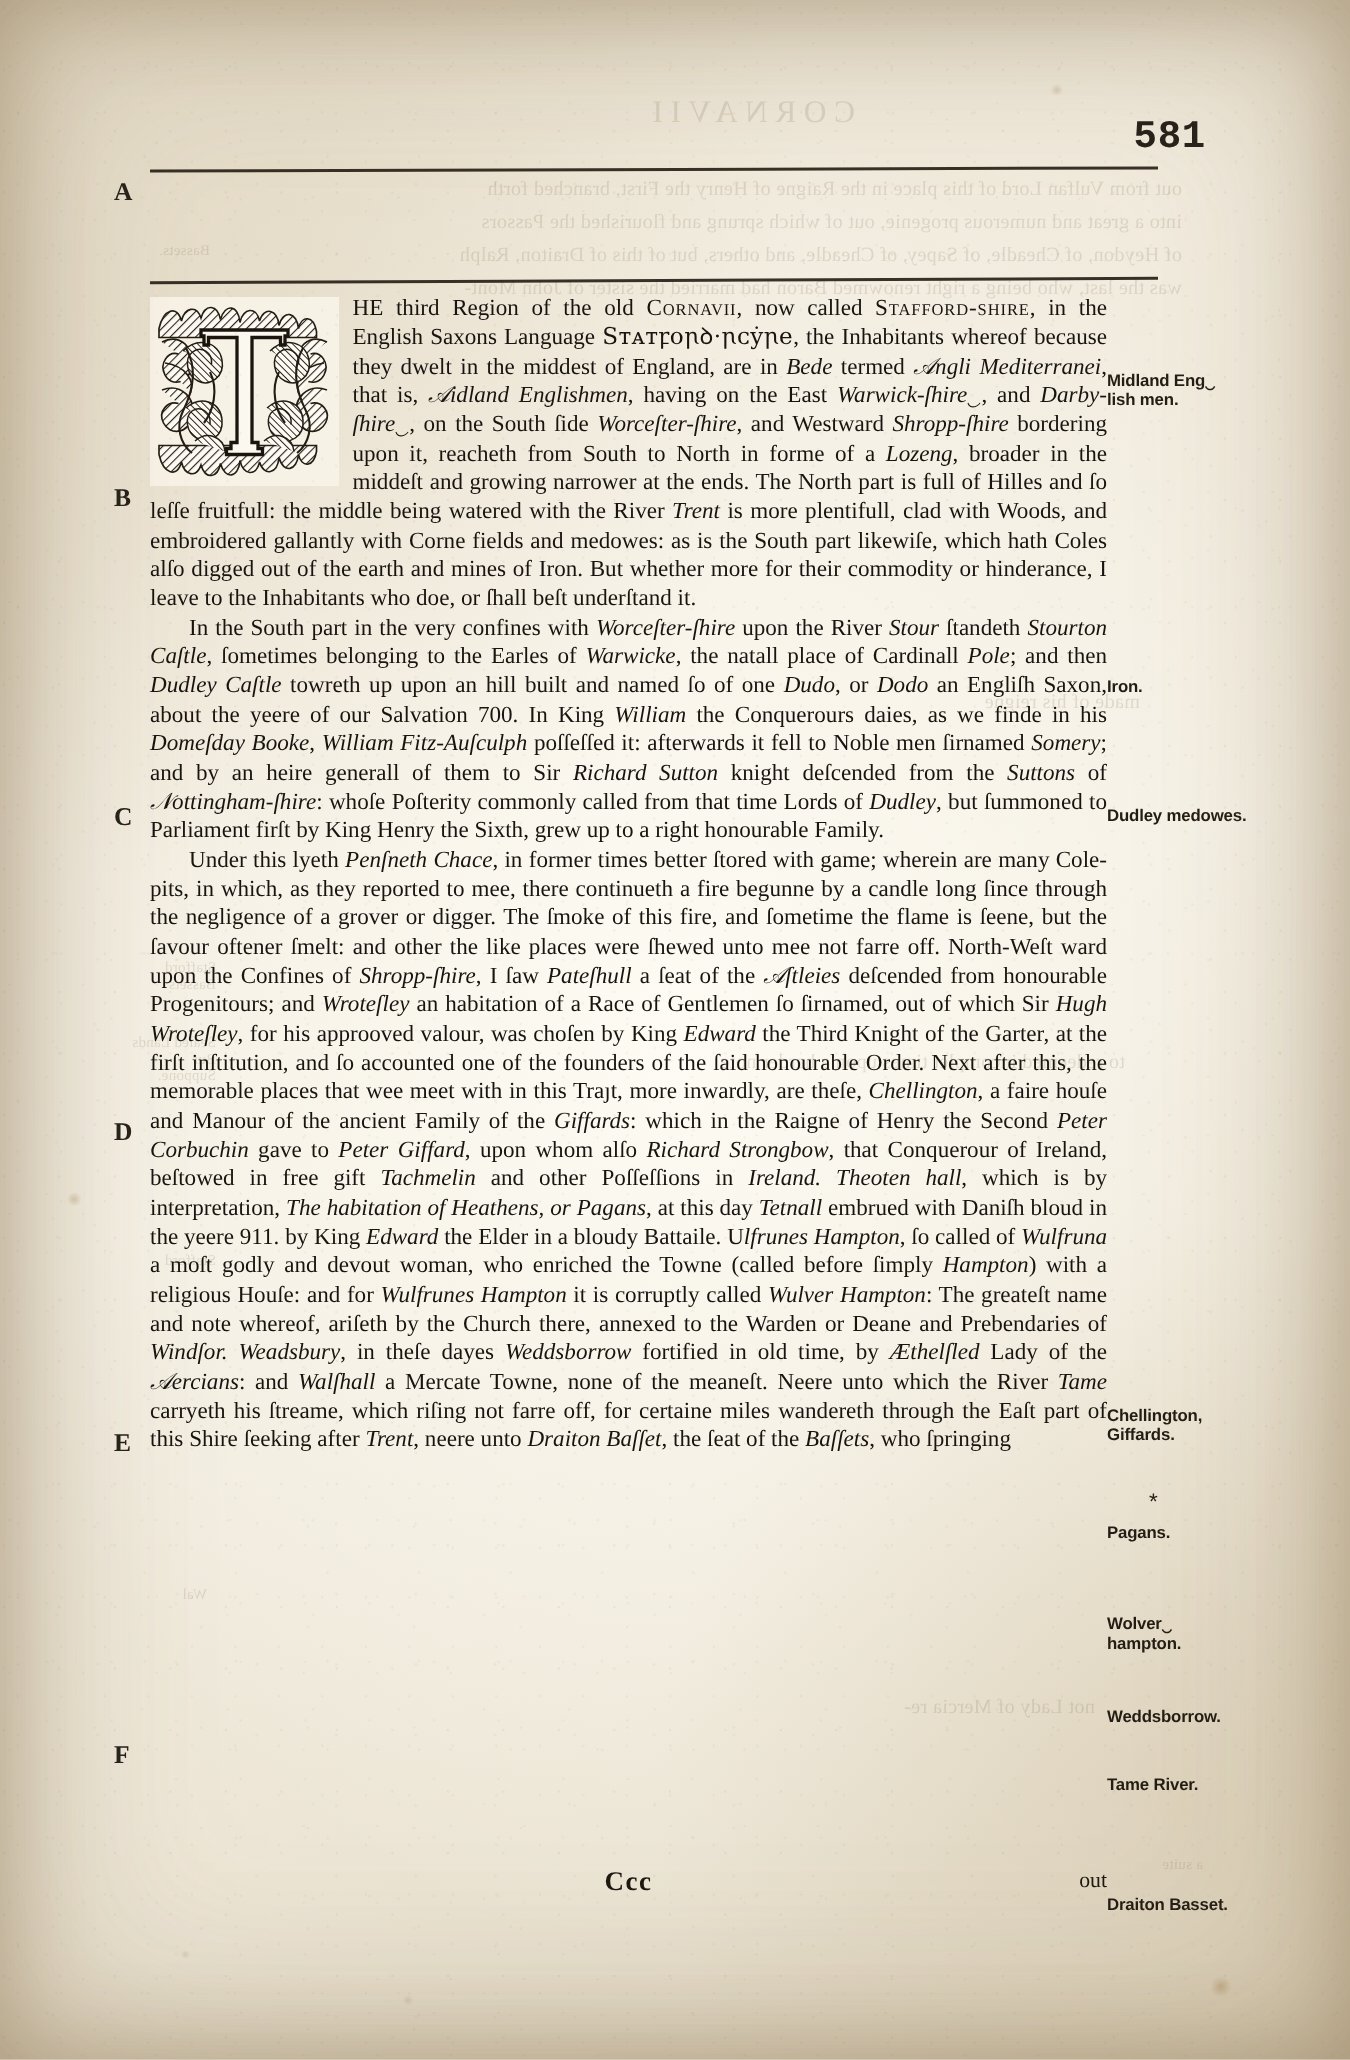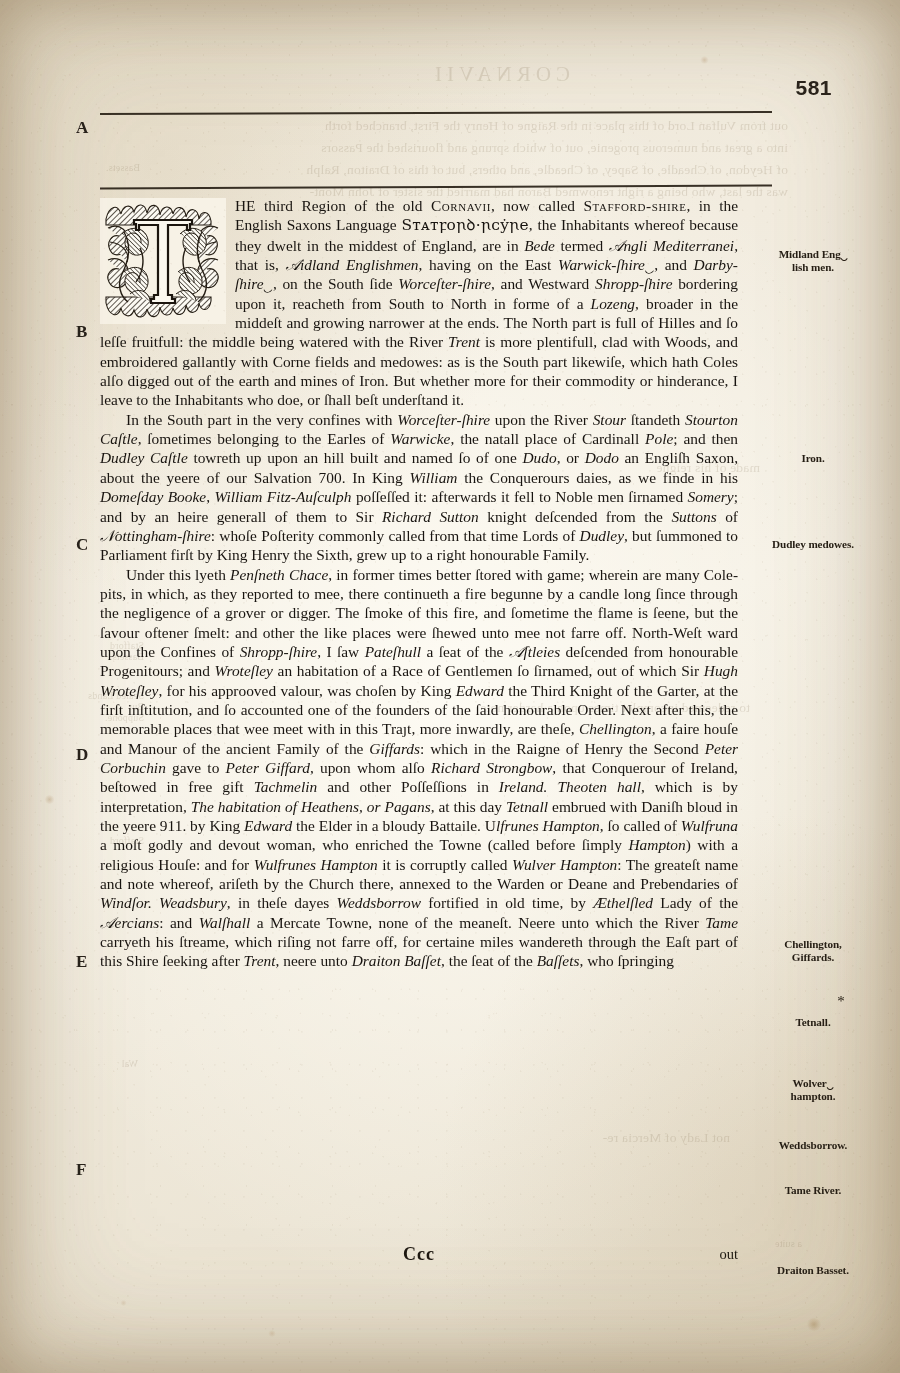--- a/index.html
+++ b/index.html
@@ -48,37 +48,37 @@
   #bleed .bl{position:absolute;white-space:nowrap;font-size:13.5px;letter-spacing:.2px;}
   #bleed .blhead{font-size:21px;letter-spacing:5px;}
   #bleed .blmarg{font-size:10px;}
 
   
   #headrule-top{position:absolute;left:100px;top:112px;width:672px;height:0;
       border-top:2.1px solid #241c12;transform:rotate(-0.18deg);opacity:.9;}
   #headrule-bot{position:absolute;left:100px;top:186px;width:672px;height:0;
       border-top:2.1px solid #241c12;transform:rotate(-0.25deg);opacity:.9;}
 
-  #folio{position:absolute;right:68px;top:76px;font-size:21px;font-weight:bold;
-      color:#26201a;letter-spacing:.5px;font-family:Liberation Sans, sans-serif;}
+  #folio{position:absolute;right:96px;top:76px;font-size:26px;font-weight:bold;
+      color:#26201a;letter-spacing:.5px;font-family:Liberation Mono, monospace;}
 
   #shiretitle{
     position:absolute;left:100px;top:133px;width:672px;text-align:center;
     font-size:34px;letter-spacing:3.2px;color:#1d1811;
     font-family:"Liberation Serif",serif;
   }
 
   
   .seclet{position:absolute;left:76px;font-size:17px;font-weight:bold;color:#26201a;
           font-family:"Liberation Serif",serif;}
 
   
   .gloss{position:absolute;left:738px;width:150px;font-size:11.2px;line-height:1.16;
-         color:#241d14;font-family:Liberation Serif, serif;font-weight:bold;
-         letter-spacing:-.1px;text-align:center;}
+         color:#241d14;font-family:Liberation Sans, sans-serif;font-weight:bold;
+         letter-spacing:-.1px;}
   .gloss.star{font-size:15px;font-weight:normal;left:766px;}
 
   
   #col{
     position:absolute;left:100px;top:196px;width:638px;
     font-size:15.4px;line-height:19.35px;color:#181410;
     text-align:justify;
   }
   #col p{margin:0;}
   .ind{text-indent:26px;}
@@ -144,21 +144,21 @@
   <div class="seclet" style="top:535px;">C</div>
   <div class="seclet" style="top:745px;">D</div>
   <div class="seclet" style="top:952px;">E</div>
   <div class="seclet" style="top:1160px;">F</div>
 
   <div class="gloss" style="top:248px;">Midland Eng‿<br>lish men.</div>
   <div class="gloss" style="top:452px;">Iron.</div>
   <div class="gloss" style="top:538px;">Dudley medowes.</div>
   <div class="gloss" style="top:938px;">Chellington,<br>Giffards.</div>
   <div class="gloss star" style="top:993px;">*</div>
-  <div class="gloss" style="top:1016px;">Tetnall.</div>
+  <div class="gloss" style="top:1016px;">Pagans.</div>
   <div class="gloss" style="top:1077px;">Wolver‿<br>hampton.</div>
   <div class="gloss" style="top:1139px;">Weddsborrow.</div>
   <div class="gloss" style="top:1184px;">Tame River.</div>
   <div class="gloss" style="top:1264px;">Draiton Basset.</div>
 
   <div id="col">
 
     <div id="initial">
       <svg viewBox="0 0 126 126" xmlns="http://www.w3.org/2000/svg">
         <defs>

